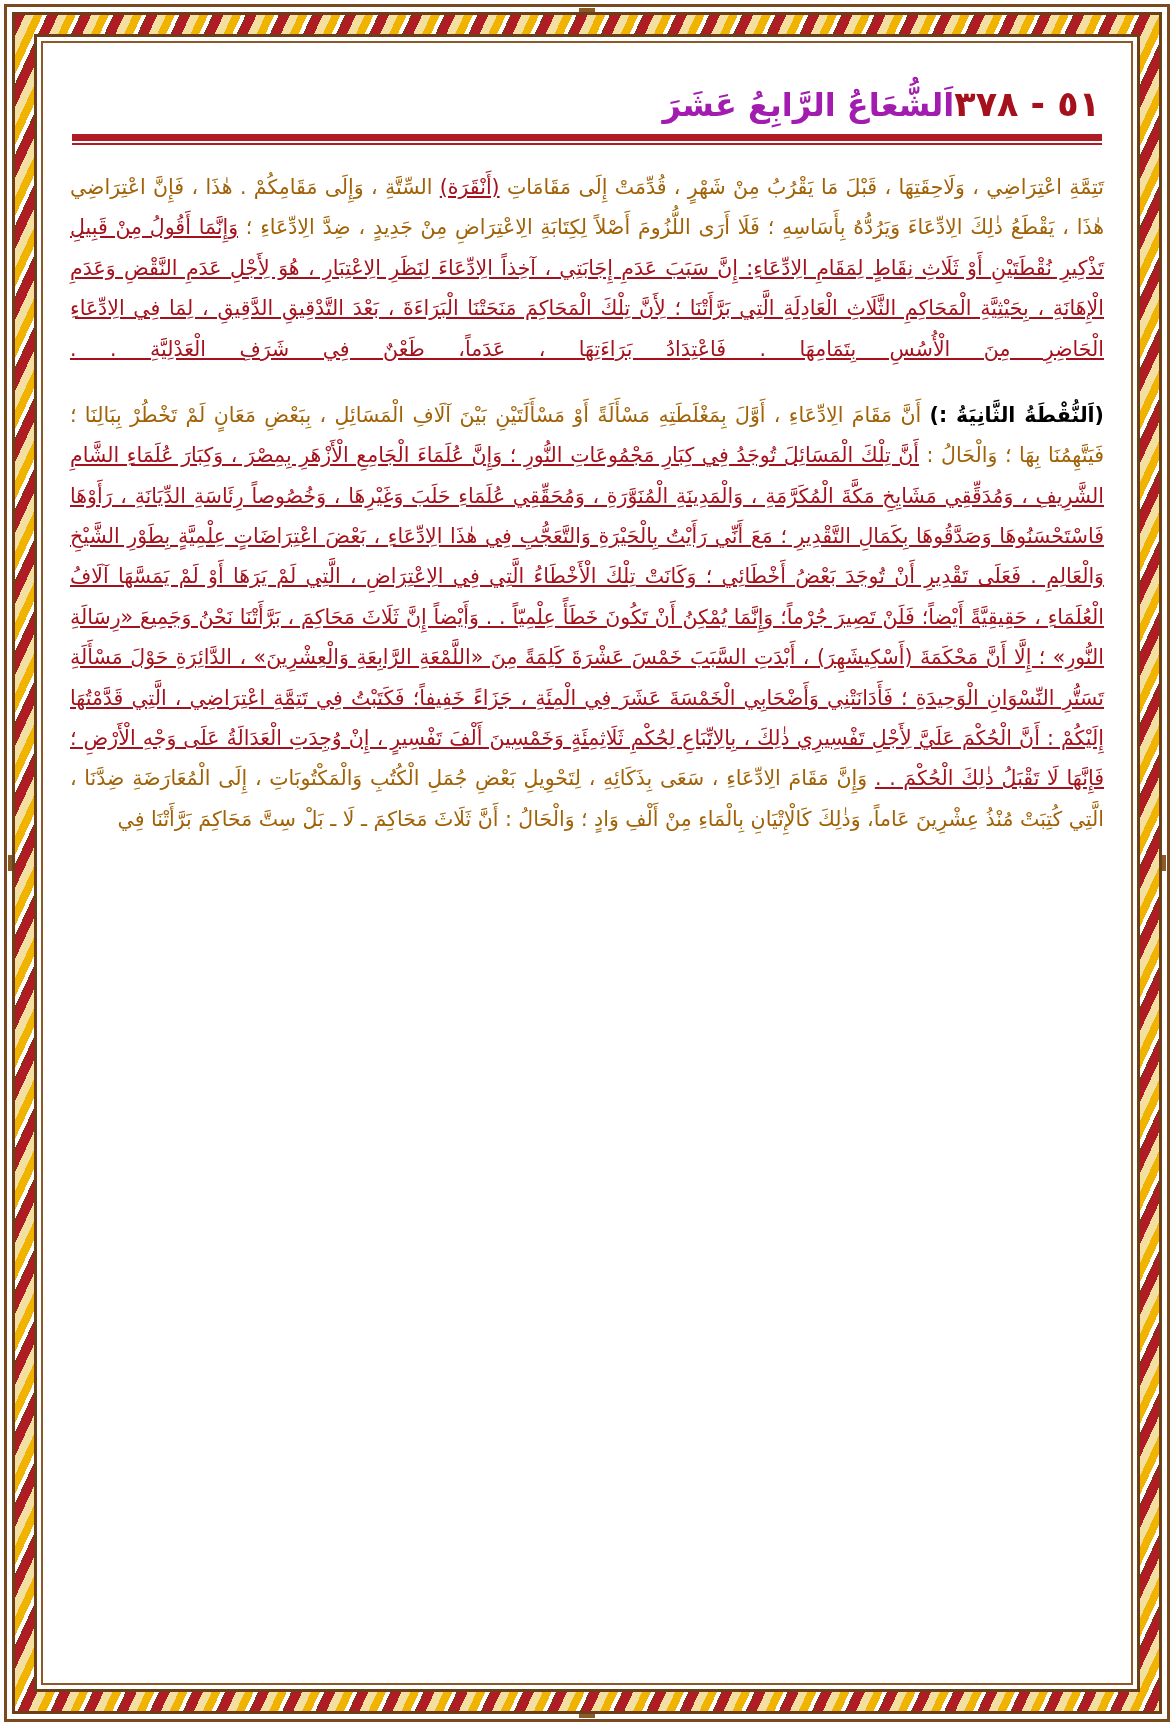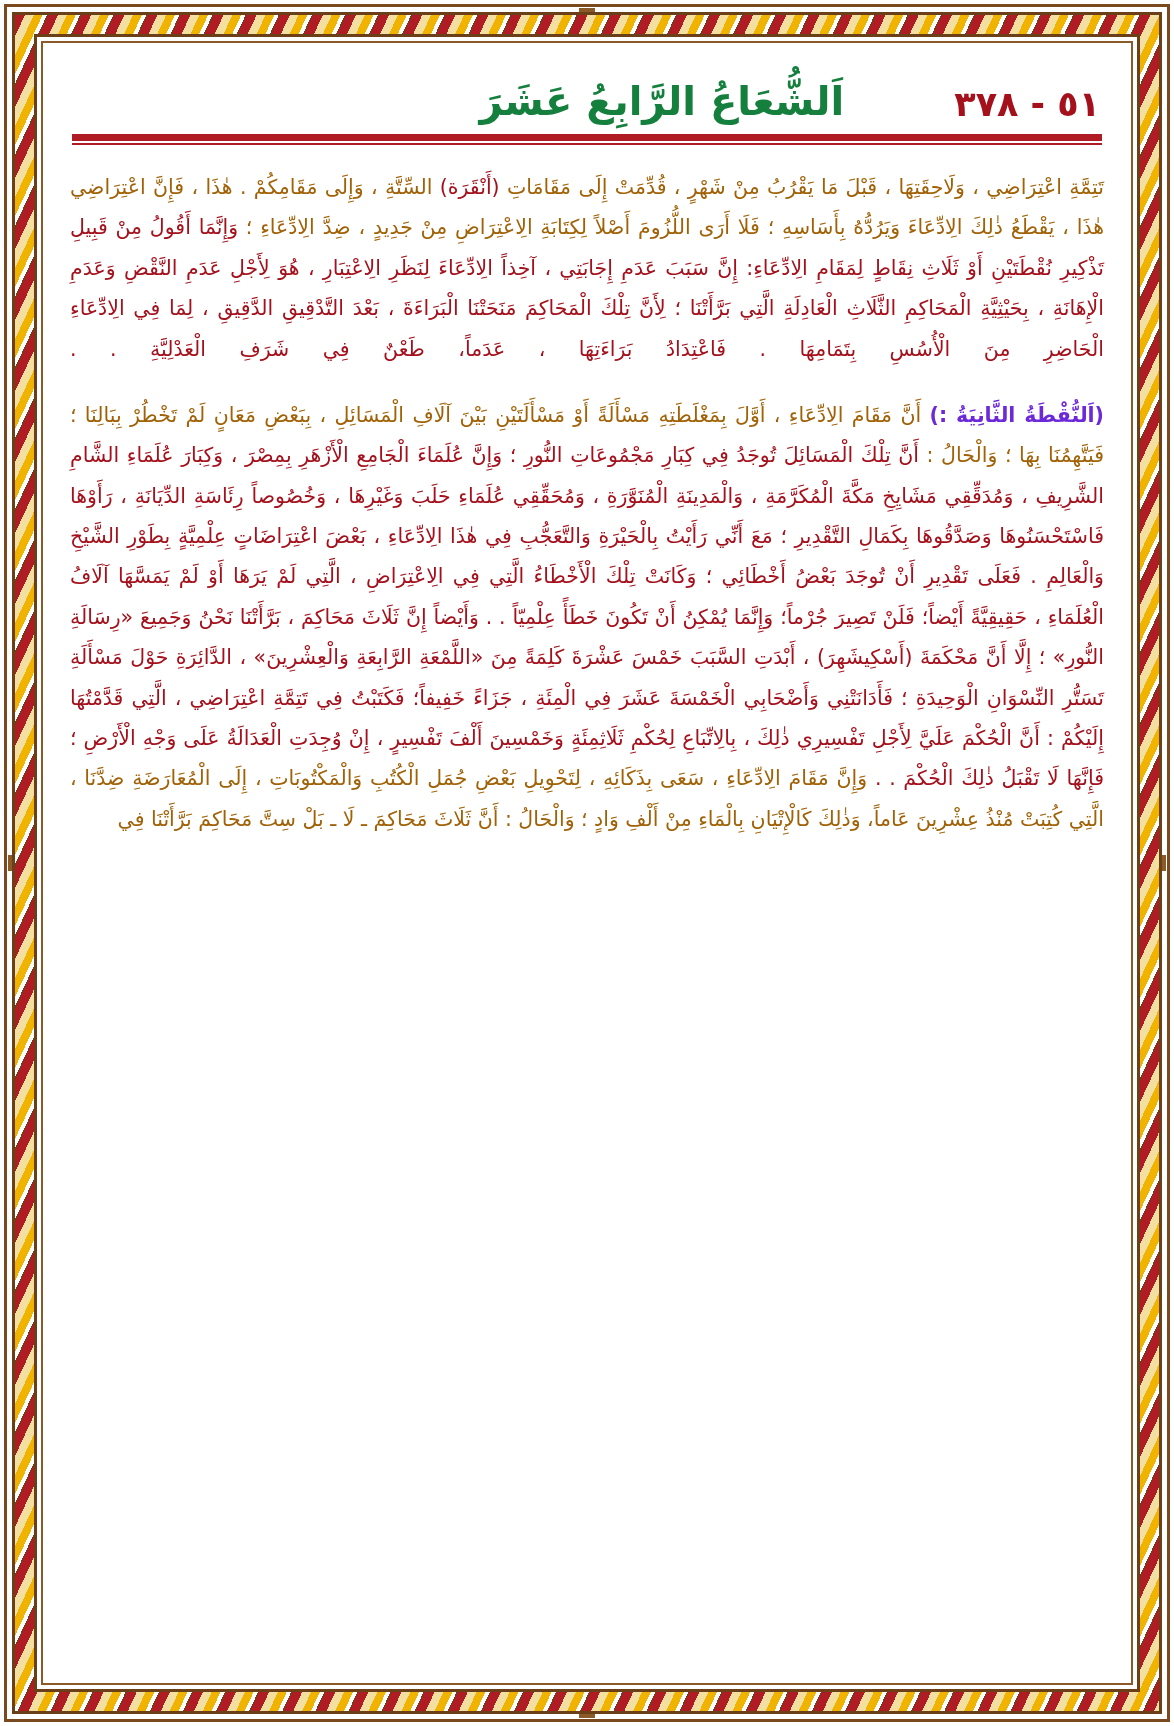--- a/index.html
+++ b/index.html
@@ -93,26 +93,25 @@
     box-sizing: border-box;
   }
   .page-number {
     color: #a4111c;
     font-family: "DejaVu Sans", sans-serif;
     font-size: 35px;
     font-weight: bold;
     letter-spacing: 1px;
     direction: rtl;
     white-space: nowrap;
-    margin-left: 110px;
   }
   .header-title {
-    color: #15803d;
+    color: #a21caf;
     font-family: "DejaVu Sans", sans-serif;
-    font-size: 40px;
+    font-size: 32px;
     font-weight: bold;
     white-space: nowrap;
     direction: rtl;
     margin-top: 16px;
   }
   .header-spacer { flex: 1 1 auto; }
 
   .rule-wrap {
     padding: 0 8px;
     margin-top: 10px;
@@ -133,23 +132,23 @@
     text-align-last: justify;
     font-family: "DejaVu Sans", sans-serif;
     font-size: 20.5px;
     line-height: 1.97;
     color: #000000;
   }
   .para { margin: 0 0 26px 0; }
   .para:last-child { margin-bottom: 0; }
   .para.last-line-right { text-align-last: right; }
 
-  .red  { color: #a4111c; }
+  .red  { color: #a4111c; text-decoration: underline; }
   .blk  { color: #a16207; }
-  .red-bold { color: #6d28d9; font-weight: bold; }
+  .red-bold { color: #000000; font-weight: bold; }
 
   
   span[data-bind] { display: inline; }
 </style>
 </head>
 <body>
 
 <div class="page">
 
   <div class="frame-outer">

